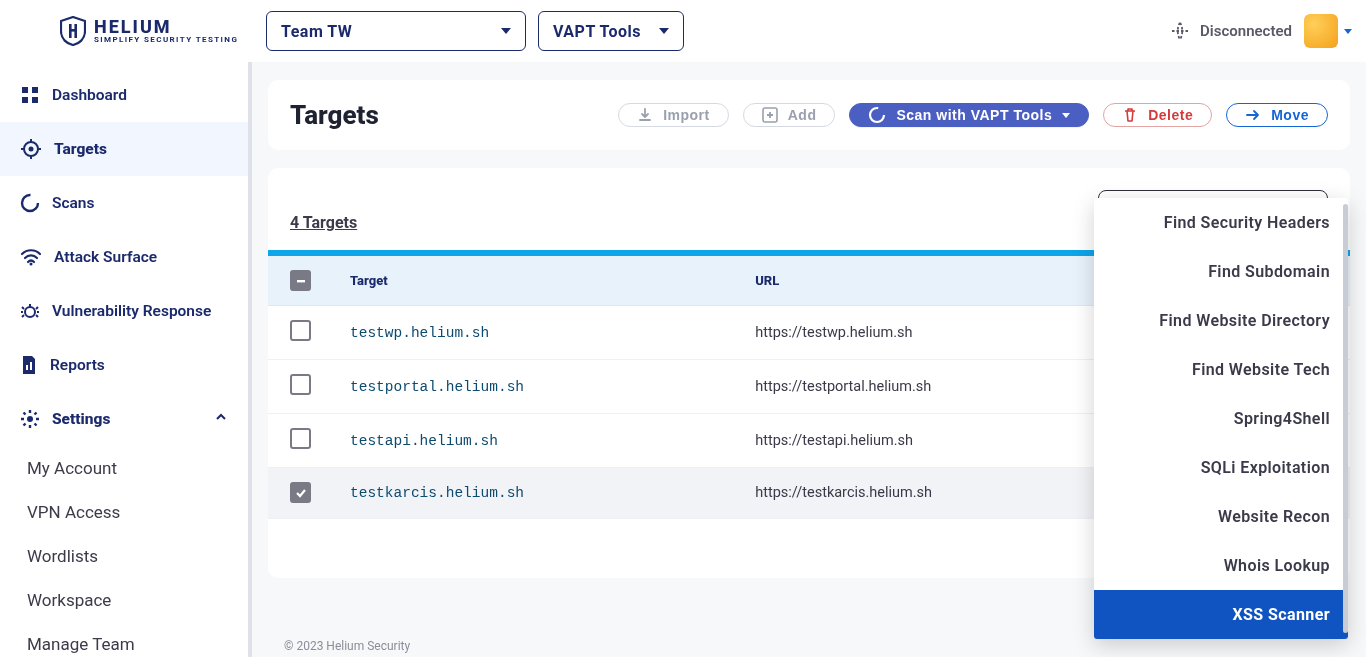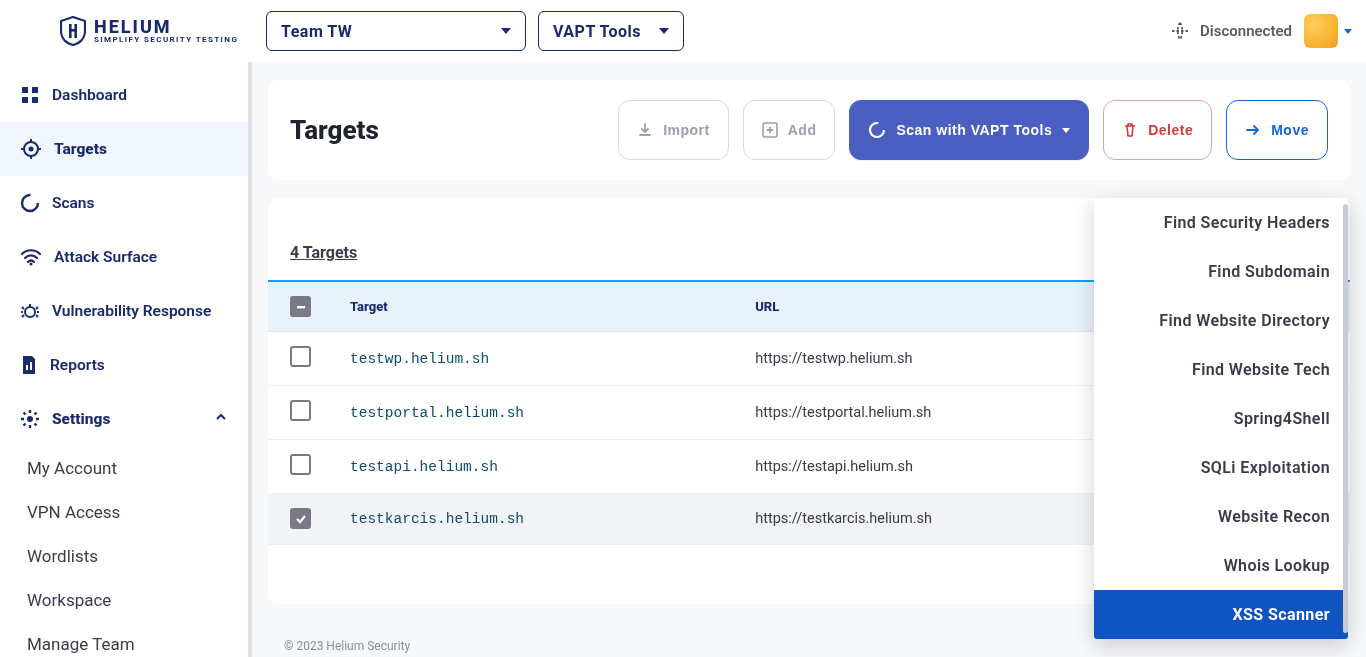--- a/index.html
+++ b/index.html
@@ -99,21 +99,21 @@
   
   .page-head {
     display: flex; align-items: center; justify-content: space-between;
     padding: 20px 22px;
     margin-bottom: 18px;
   }
   .page-title { font-size: 26px; font-weight: 800; color: #1f2230; }
   .actions { display: flex; gap: 14px; }
   .btn {
     display: inline-flex; align-items: center; gap: 10px;
-    height: 60px; padding: 0 18px;
+    height: 24px; padding: 0 18px;
     border: 1.5px solid #cfd2da; border-radius: 12px;
     font-weight: 700; letter-spacing: .5px; font-size: 14px;
     background: #fff; cursor: pointer;
   }
   .btn.muted { color: #9aa0ad; border-color: #d5d9e2; }
   .btn.primary {
     background: #4b5fc2; border-color: #4b5fc2; color: #fff;
     box-shadow: 0 1px 0 rgba(0,0,0,.05);
   }
   .btn.blue-outline { color: #1565d8; border-color: #1565d8; }
@@ -133,21 +133,21 @@
     border: 1.5px solid #2f2f3a; border-radius: 8px;
     padding: 0 12px; font-size: 14px;
   }
 
   table { width: 100%; border-collapse: collapse; }
   thead th {
     background: #e8f2fb;
     text-align: left;
     font-size: 13px; font-weight: 800; color: #1a2a6c;
     padding: 14px 16px;
-    border-top: 2px solid #0ea5e9;
+    border-top: 6px solid #0ea5e9;
     border-bottom: 1px solid #e3e6ee;
   }
   thead th.center { text-align: center; }
   thead th:first-child { width: 66px; padding-left: 22px; }
   tbody td {
     padding: 14px 16px; font-size: 14.5px;
     border-bottom: 1px solid #eef0f5;
   }
   tbody td.center { text-align: center; }
   tbody tr.selected { background: #f2f3f7; }

